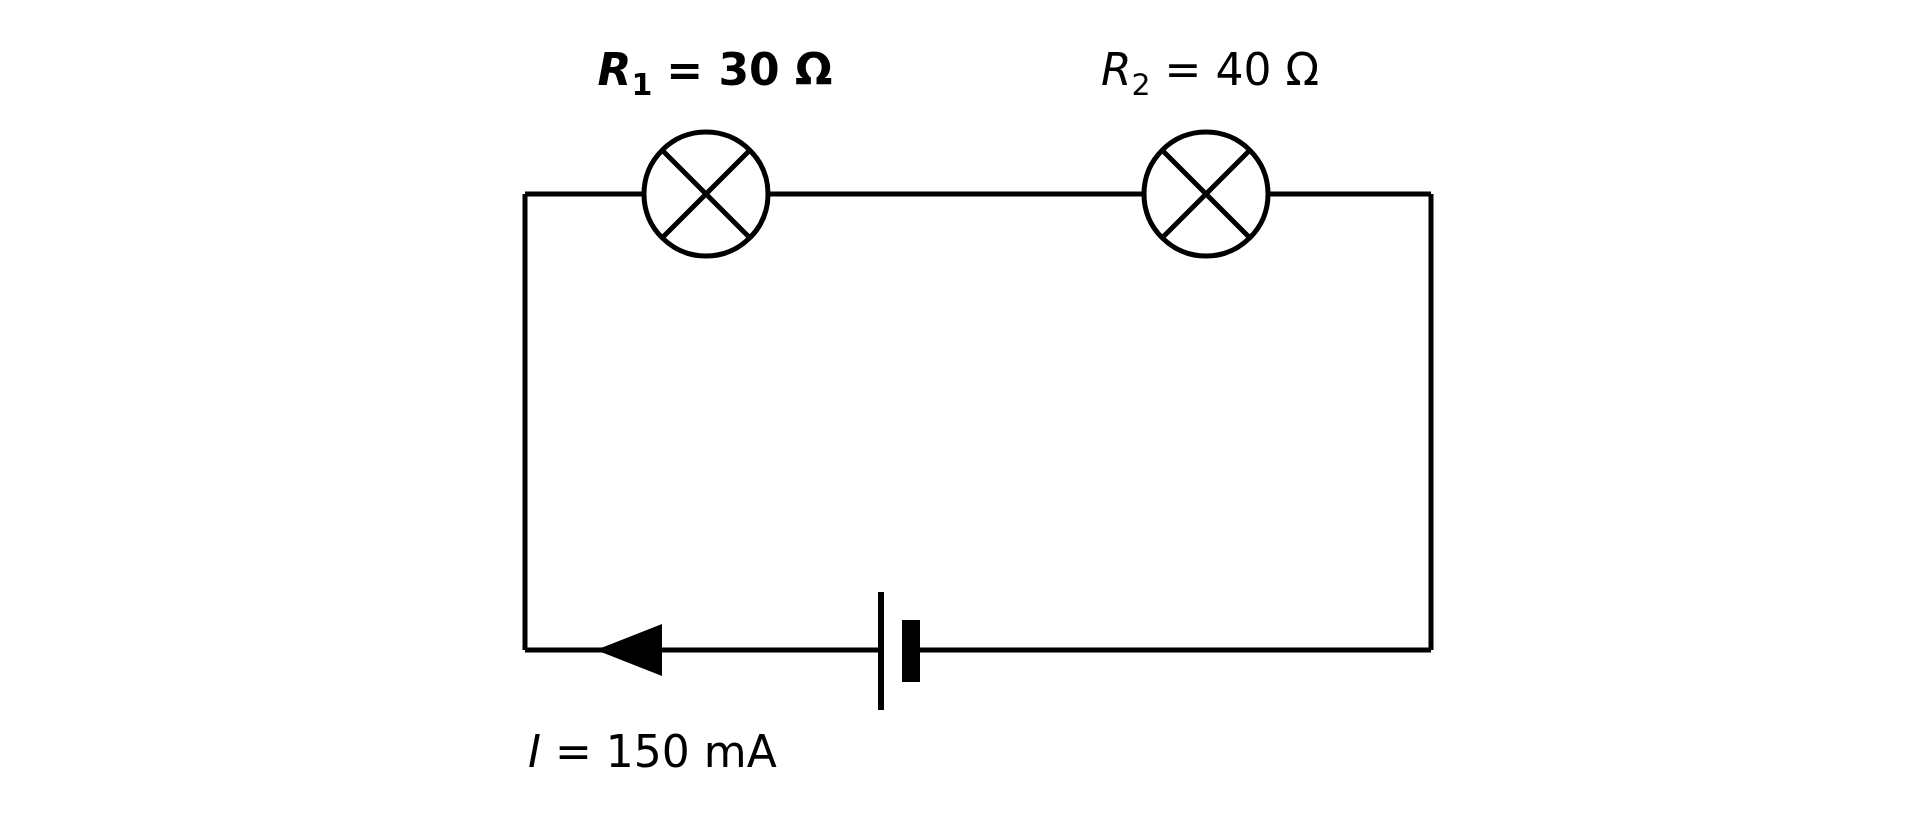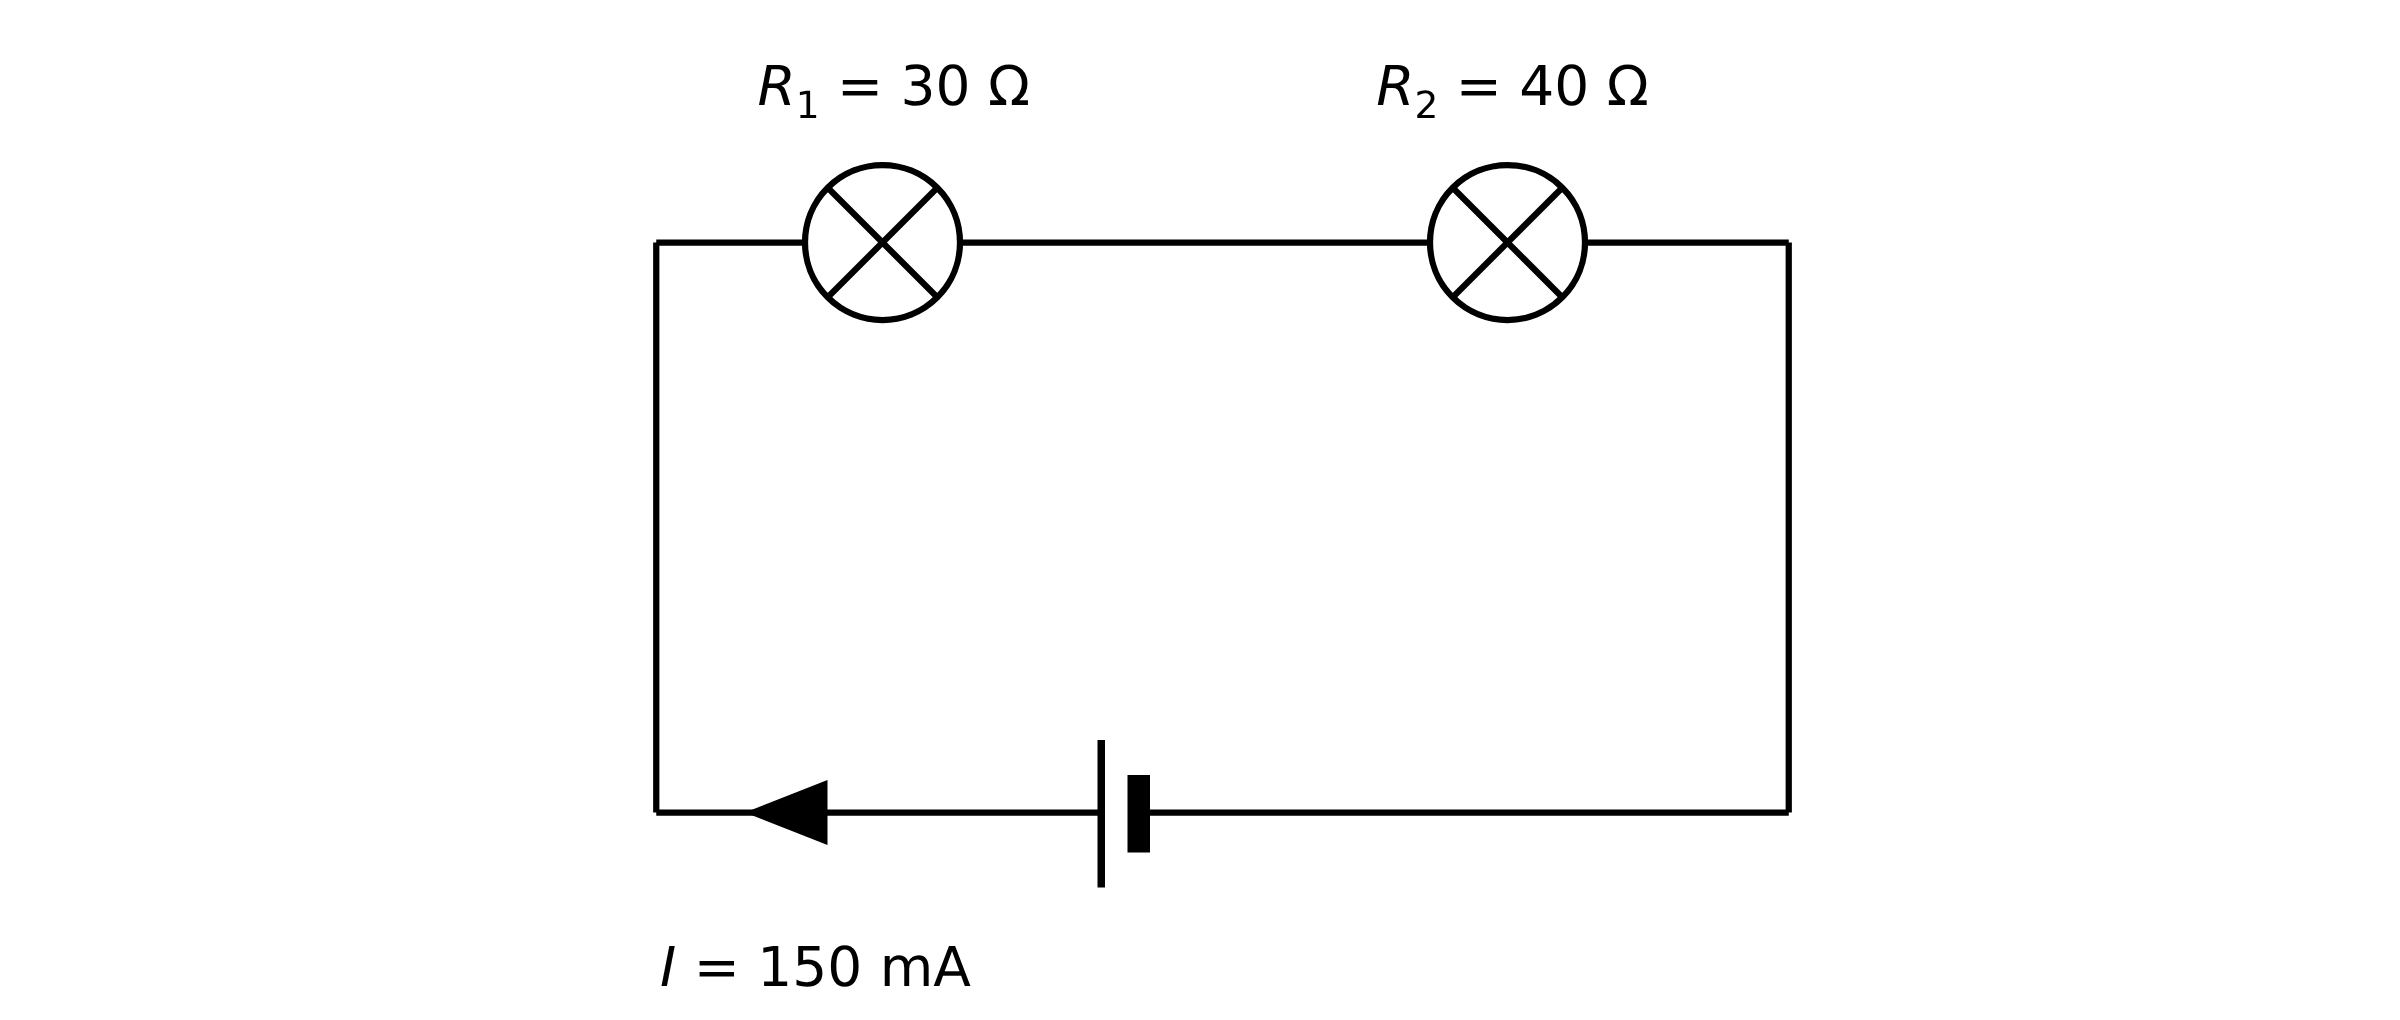--- a/index.html
+++ b/index.html
@@ -78,25 +78,25 @@
     </g>
 
     <g>
       <line x1="881" y1="592" x2="881" y2="710" stroke="#000000" stroke-width="6"></line>
       <line x1="911" y1="620" x2="911" y2="682" stroke="#000000" stroke-width="18"></line>
     </g>
 
     <polygon points="596,650 662,624 662,676" fill="#000000"></polygon>
   </svg>
 
-  <div class="label centered" style="left:715px; top:48px;">
+  <div class="label centered" style="left:715px; top:48px;font-weight:bold;">
     <span class="sym">R</span><sub>1</sub><span class="val">= 30 Ω</span>
   </div>
 
   <div class="label centered" style="left:1210px; top:48px;">
     <span class="sym">R</span><sub>2</sub><span class="val">= 40 Ω</span>
   </div>
 
-  <div class="label" style="left:528px; top:753px;">
+  <div class="label" style="left:528px; top:730px;">
     <span class="sym">I</span><span class="val">= 150 mA</span>
   </div>
 
 </div>
 
 </body></html>

